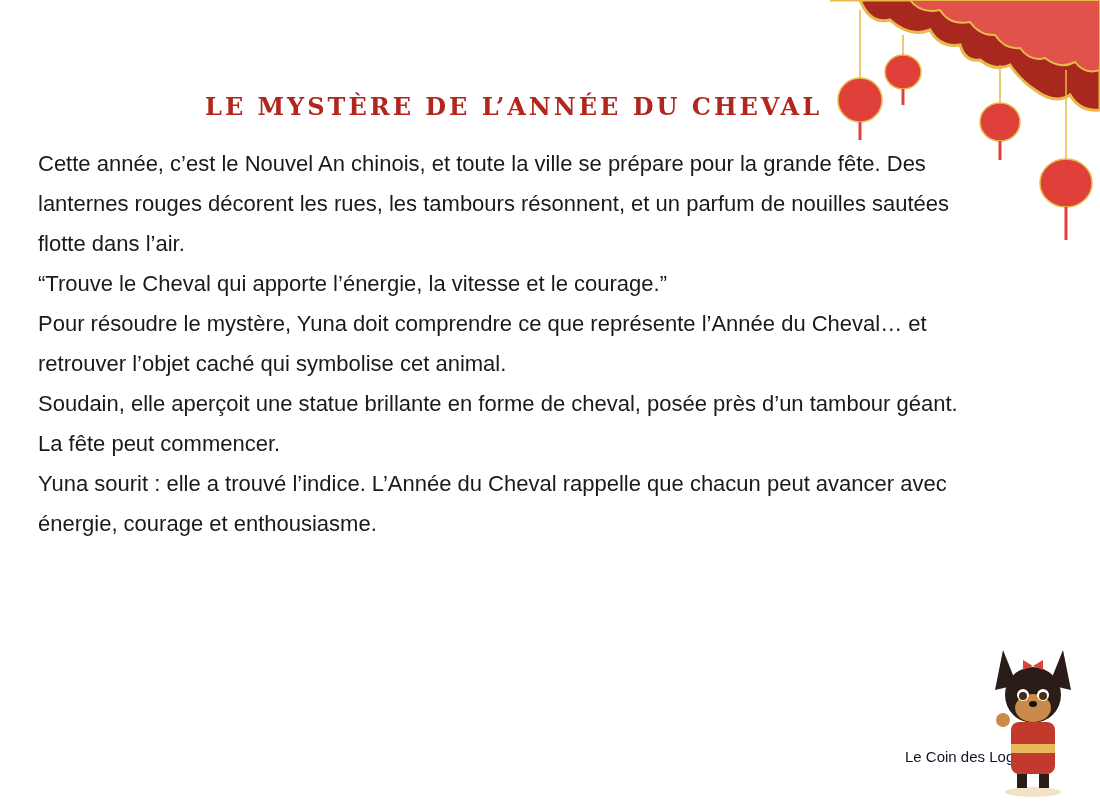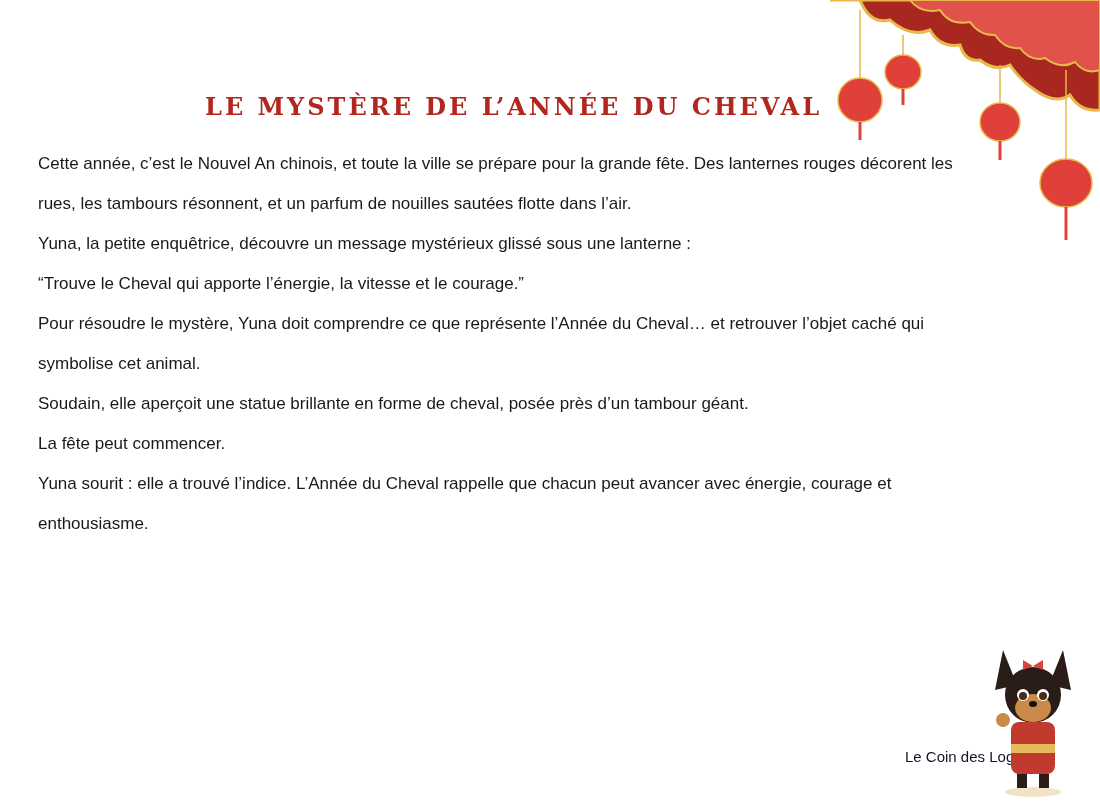--- a/index.html
+++ b/index.html
@@ -1,21 +1,21 @@
 <!DOCTYPE html>
 <html><head>
 <meta charset="utf-8">
 <style>
   html, body { margin:0; padding:0; }
   body { width:1100px; height:801px; background:#ffffff; position:relative; overflow:hidden;
          font-family:"Liberation Sans", sans-serif; color:#1a1a1a; }
   .deco { position:absolute; top:0; right:0; width:270px; height:250px; }
   .title { position:absolute; left:205px; top:92px; font-family:"DejaVu Serif", serif;
            font-weight:bold; font-size:24px; letter-spacing:3px; color:#b3261e; white-space:nowrap; }
-  .story { position:absolute; left:38px; top:144px; width:950px; font-size:17px; line-height:40px; }
+  .story { position:absolute; left:38px; top:144px; width:950px; font-size:22px; line-height:40px; }
   .story p { margin:0; }
   .signature { position:absolute; left:861px; top:748px; font-size:15px; color:#0f172a;margin-left:44px; }
   .mascot { position:absolute; left:985px; top:640px; width:95px; height:160px; }
 </style>
 </head>
 <body>
 
 <svg class="deco" viewBox="0 0 270 250">
   <path d="M0 0 H270 V110 Q250 112 240 95 Q225 105 205 90 Q190 80 180 65 Q165 72 150 60 Q135 62 130 45 Q110 48 100 30 Q80 38 60 20 Q40 25 30 0 Z" fill="#a8271f" stroke="#e8b94a" stroke-width="3"></path>
   <path d="M40 0 H270 V70 Q255 75 245 62 Q230 70 215 58 Q200 62 190 48 Q175 50 165 35 Q150 36 140 22 Q120 26 110 10 Q90 14 80 0 Z" fill="#e0524a" stroke="#e8b94a" stroke-width="2"></path>
@@ -32,21 +32,20 @@
     <line x1="236" y1="70" x2="236" y2="160"></line>
     <ellipse cx="236" cy="183" rx="26" ry="24" fill="#e0403a"></ellipse>
     <line x1="236" y1="207" x2="236" y2="240" stroke="#e0403a" stroke-width="3"></line>
   </g>
 </svg>
 
 <div class="title">LE MYSTÈRE DE L’ANNÉE DU CHEVAL</div>
 
 <div class="story">
   <p>Cette année, c’est le Nouvel An chinois, et toute la ville se prépare pour la grande fête. Des lanternes rouges décorent les rues, les tambours résonnent, et un parfum de nouilles sautées flotte dans l’air.</p>
-  <p>Yuna, la petite enquêtrice, découvre un message mystérieux glissé sous une lanterne :</p>
   <p>“Trouve le Cheval qui apporte l’énergie, la vitesse et le courage.”</p>
   <p>Pour résoudre le mystère, Yuna doit comprendre ce que représente l’Année du Cheval… et retrouver l’objet caché qui symbolise cet animal.</p>
   <p>Soudain, elle aperçoit une statue brillante en forme de cheval, posée près d’un tambour géant.</p>
   <p>La fête peut commencer.</p>
   <p>Yuna sourit : elle a trouvé l’indice. L’Année du Cheval rappelle que chacun peut avancer avec énergie, courage et enthousiasme.</p>
 </div>
 
 <div class="signature">Le Coin des Logos</div>
 
 <svg class="mascot" viewBox="0 0 95 160">

